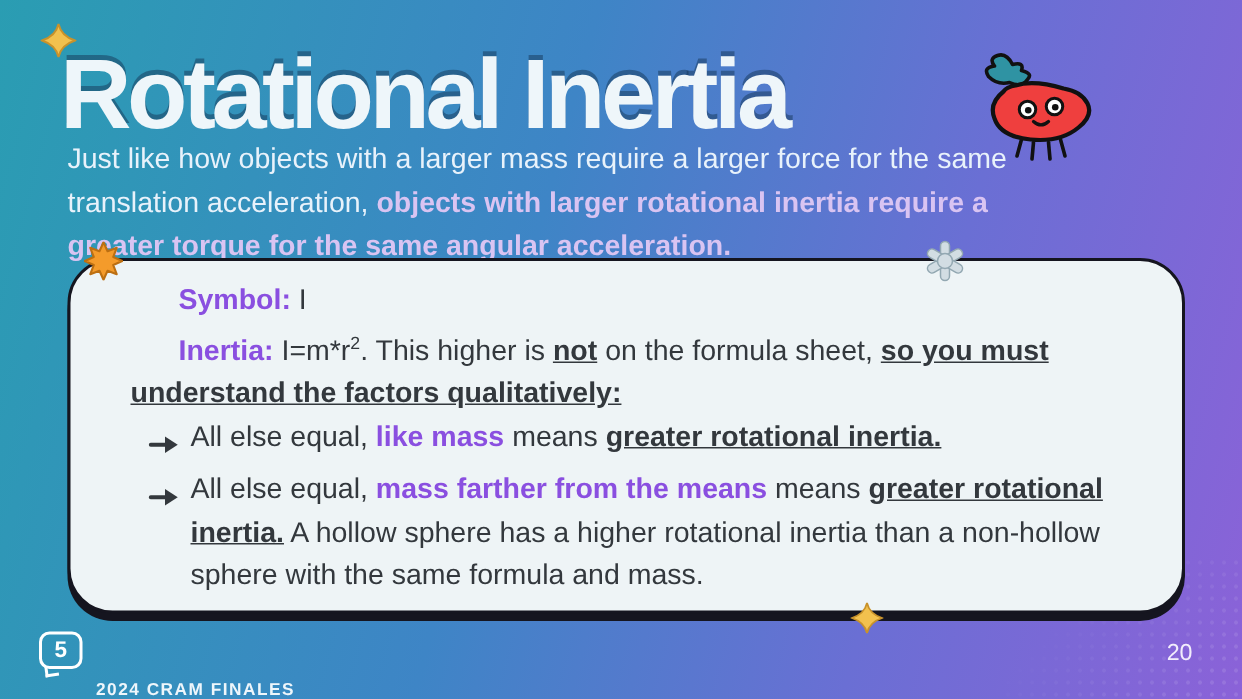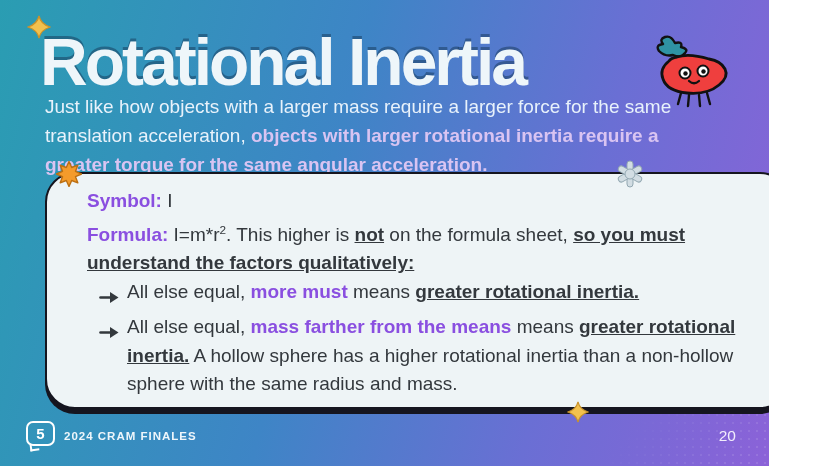--- a/index.html
+++ b/index.html
@@ -1,20 +1,20 @@
 <!DOCTYPE html>
 <html><head>
 <meta charset="utf-8">
 <style>
   html, body { margin: 0; padding: 0; }
   body { font-family: "Liberation Sans", sans-serif; }
 
   .slide {
     position: relative;
-    width: 769px;
+    width: 828px;
     height: 466px;
     overflow: hidden;
     background: linear-gradient(105deg, #2A9DB2 0%, #3E85C6 42%, #6A6FD4 72%, #8B62D8 100%);
   }
 
   
   .dots {
     position: absolute; right: 0; bottom: 0; width: 160px; height: 95px;
     background-image: radial-gradient(rgba(255,255,255,0.25) 1.1px, transparent 1.5px);
     background-size: 8px 8px;
@@ -39,21 +39,21 @@
   .card {
     position: absolute; left: 45px; top: 172px; width: 745px; height: 237px;
     box-sizing: border-box;
     background: #EEF4F6;
     border: 2.5px solid #15151F;
     border-radius: 30px;
     box-shadow: 0 5px 0 0 #15151F;
     padding: 13px 30px 0 40px;
     font-size: 19px; line-height: 28.5px; color: #33383D;
   }
-  .label { color: #8A4FE0; font-weight: 700; }
+  .label { color: #8A4FE0; font-weight: 700; margin-left: 32px; }
   .hl    { color: #8A4FE0; font-weight: 700; }
   .b     { font-weight: 700; text-decoration: underline; }
   sup { font-size: 0.62em; }
 
   .kv-row { display: flex; }
   .kv-col1 { width: 247px; flex: none; }
 
   .bullet { display: flex; margin-left: 12px; }
   .bullet .arrow { width: 28px; flex: none; padding-top: 7px; }
   .bullet .btext { flex: 1; }
@@ -74,21 +74,21 @@
     display: flex; align-items: center; justify-content: center;
     color: #FFFFFF; font-weight: 700; font-size: 15px;
   }
   .logo::after {
     content: ""; position: absolute; left: 2px; bottom: -7px;
     width: 7px; height: 5px;
     border-left: 2.5px solid #FFFFFF; border-bottom: 2.5px solid #FFFFFF;
     transform: rotate(-8deg);
   }
   .brand {
-    position: absolute; left: 64px; top: 430px;
+    position: absolute; left: 64px; top: 454px;
     font-size: 11.5px; font-weight: 700; letter-spacing: 1px; color: #EEF6FB;
   }
   .page-num {
     position: absolute; right: 33px; top: 427px;
     font-size: 15.5px; color: #F2EDFC;
   }
 </style>
 </head>
 <body>
 
@@ -128,42 +128,42 @@
 
   <div class="card">
     <div class="kv-row">
       <div class="kv-col1">
         <span class="label">Symbol:</span>
         <span>I</span>
       </div>
     </div>
 
     <div>
-      <span class="label">Formula:</span>
+      <span class="label">Inertia:</span>
       <span><span>I=m*r</span><sup>2</sup><span>. This higher is </span><span class="b">not</span><span> on the formula sheet, </span><span class="b">so you must understand the factors qualitatively:</span></span>
     </div>
 
     <div class="bullet">
       <span class="arrow">
         <svg width="21" height="15" viewBox="0 0 21 15">
           <line x1="1.5" y1="7.5" x2="13" y2="7.5" stroke="#33383D" stroke-width="2.6" stroke-linecap="round"></line>
           <path d="M11,2 L19.5,7.5 L11,13 Z" fill="#33383D"></path>
         </svg>
       </span>
-      <span class="btext"><span>All else equal, </span><span class="hl">more must</span><span> means </span><span class="b">greater rotational inertia.</span><span></span></span>
+      <span class="btext"><span>All else equal, </span><span class="hl">like mass</span><span> means </span><span class="b">greater rotational inertia.</span><span></span></span>
     </div>
 
     <div class="bullet">
       <span class="arrow">
         <svg width="21" height="15" viewBox="0 0 21 15">
           <line x1="1.5" y1="7.5" x2="13" y2="7.5" stroke="#33383D" stroke-width="2.6" stroke-linecap="round"></line>
           <path d="M11,2 L19.5,7.5 L11,13 Z" fill="#33383D"></path>
         </svg>
       </span>
-      <span class="btext"><span>All else equal, </span><span class="hl">mass farther from the means</span><span> means </span><span class="b">greater rotational inertia.</span><span> A hollow sphere has a higher rotational inertia than a non-hollow sphere with the same radius and mass.</span></span>
+      <span class="btext"><span>All else equal, </span><span class="hl">mass farther from the means</span><span> means </span><span class="b">greater rotational inertia.</span><span> A hollow sphere has a higher rotational inertia than a non-hollow sphere with the same formula and mass.</span></span>
     </div>
   </div>
 
   <span class="deco burst-card">
     <svg width="26" height="26" viewBox="0 0 26 26">
       <polygon points="25.5,13 19.5,15.7 21.8,21.8 15.7,19.5 13,25.5 10.3,19.5 4.2,21.8 6.5,15.7 0.5,13 6.5,10.3 4.2,4.2 10.3,6.5 13,0.5 15.7,6.5 21.8,4.2 19.5,10.3" fill="#F49B2B" stroke="#BC6F12" stroke-width="1.4" stroke-linejoin="round"></polygon>
     </svg>
   </span>
 
   <span class="deco gear-card">

